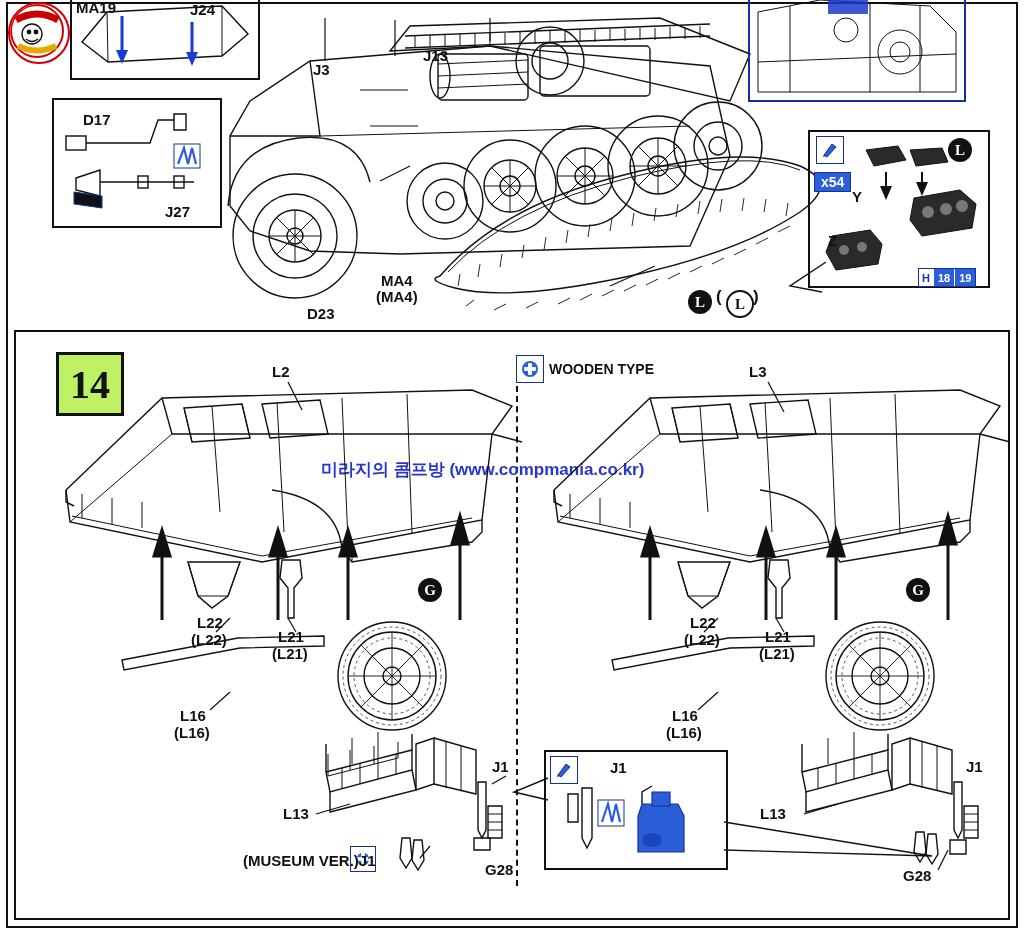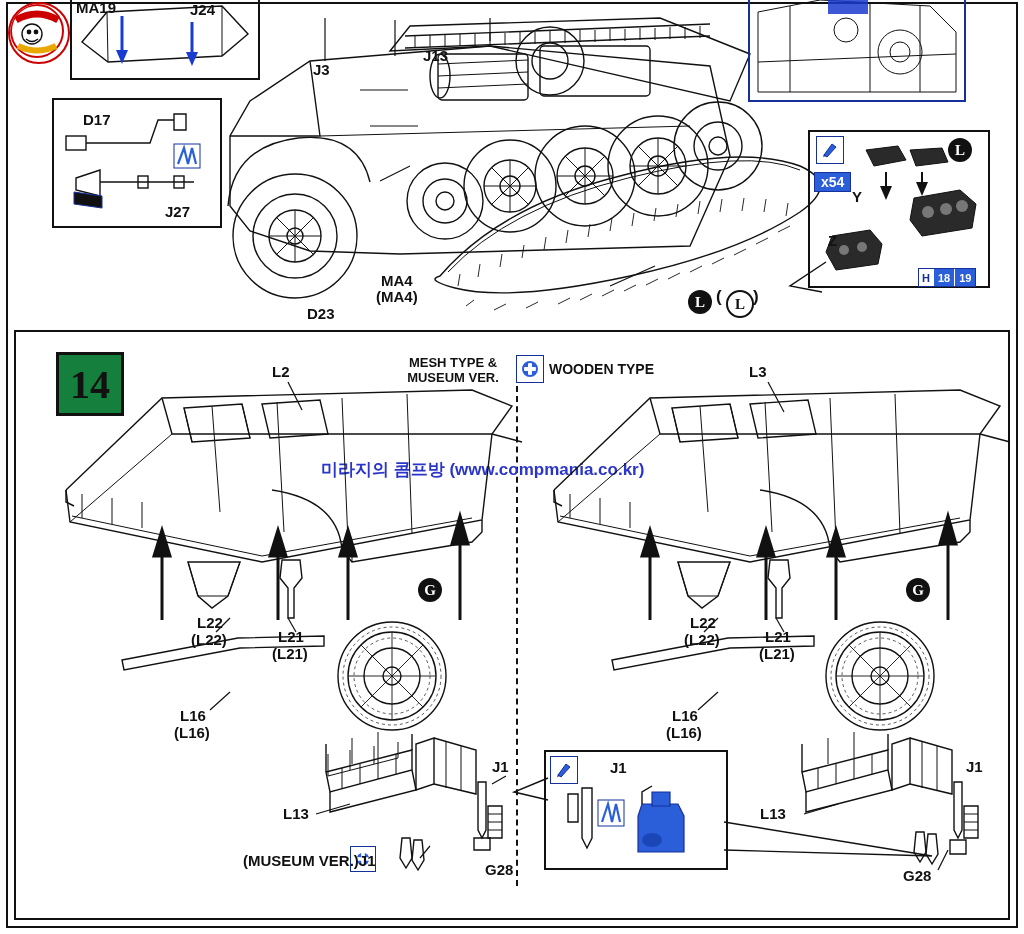--- a/index.html
+++ b/index.html
@@ -66,21 +66,21 @@
     border: 3px solid #111;
     width: 62px;
     height: 58px;
     display: flex;
     align-items: center;
     justify-content: center;
     font-family: "Liberation Serif", serif;
     font-weight: bold;
     font-size: 40px;
     color: #111;
-    background: #15803d;
+    background: #bef264;
   }
   .hbadge {
     display: inline-flex;
     align-items: stretch;
     border: 1px solid #16309a;
     font-size: 11px;
     font-weight: bold;
     color: #fff;
     background: #2b5fd9;
     height: 17px;
@@ -376,24 +376,20 @@
   <div class="abs lbl lg" style="left:716px; top:288px;">(</div>
   <div class="abs circled ring" style="left:726px; top:290px;">L</div>
   <div class="abs lbl lg" style="left:753px; top:288px;">)</div>
 
   <div class="abs boxline" style="left:14px; top:330px; width:996px; height:590px; border-width:2px;"></div>
 
   <div class="abs stepnum" style="left:56px; top:352px;">
     <span>14</span>
   </div>
 
-  <div class="abs mesh-label" style="left:388px; top:356px; width:130px;">
-    <div>MESH TYPE &amp;</div>
-    <div>MUSEUM VER.</div>
-  </div>
   <div class="abs iconbox" style="left:516px; top:355px; width:26px; height:26px;">
     <svg width="20" height="20" viewBox="0 0 20 20">
       <path d="M3 10 a7 7 0 0 1 7 -7 a7 7 0 0 1 7 7 a7 7 0 0 1 -7 7 a7 7 0 0 1 -7 -7Z" fill="#2b5fd9"></path>
       <rect x="8" y="2" width="4" height="16" fill="#fff"></rect>
       <rect x="2" y="8" width="16" height="4" fill="#fff"></rect>
       <path d="M3 10 a7 7 0 0 1 7 -7 a7 7 0 0 1 7 7 a7 7 0 0 1 -7 7 a7 7 0 0 1 -7 -7Z" fill="none" stroke="#2b5fd9" stroke-width="2"></path>
     </svg>
   </div>
   <div class="abs wood-label" style="left:549px; top:361px;">WOODEN TYPE</div>
   <div class="abs dashed-v" style="left:516px; top:386px; height:500px;"></div>

